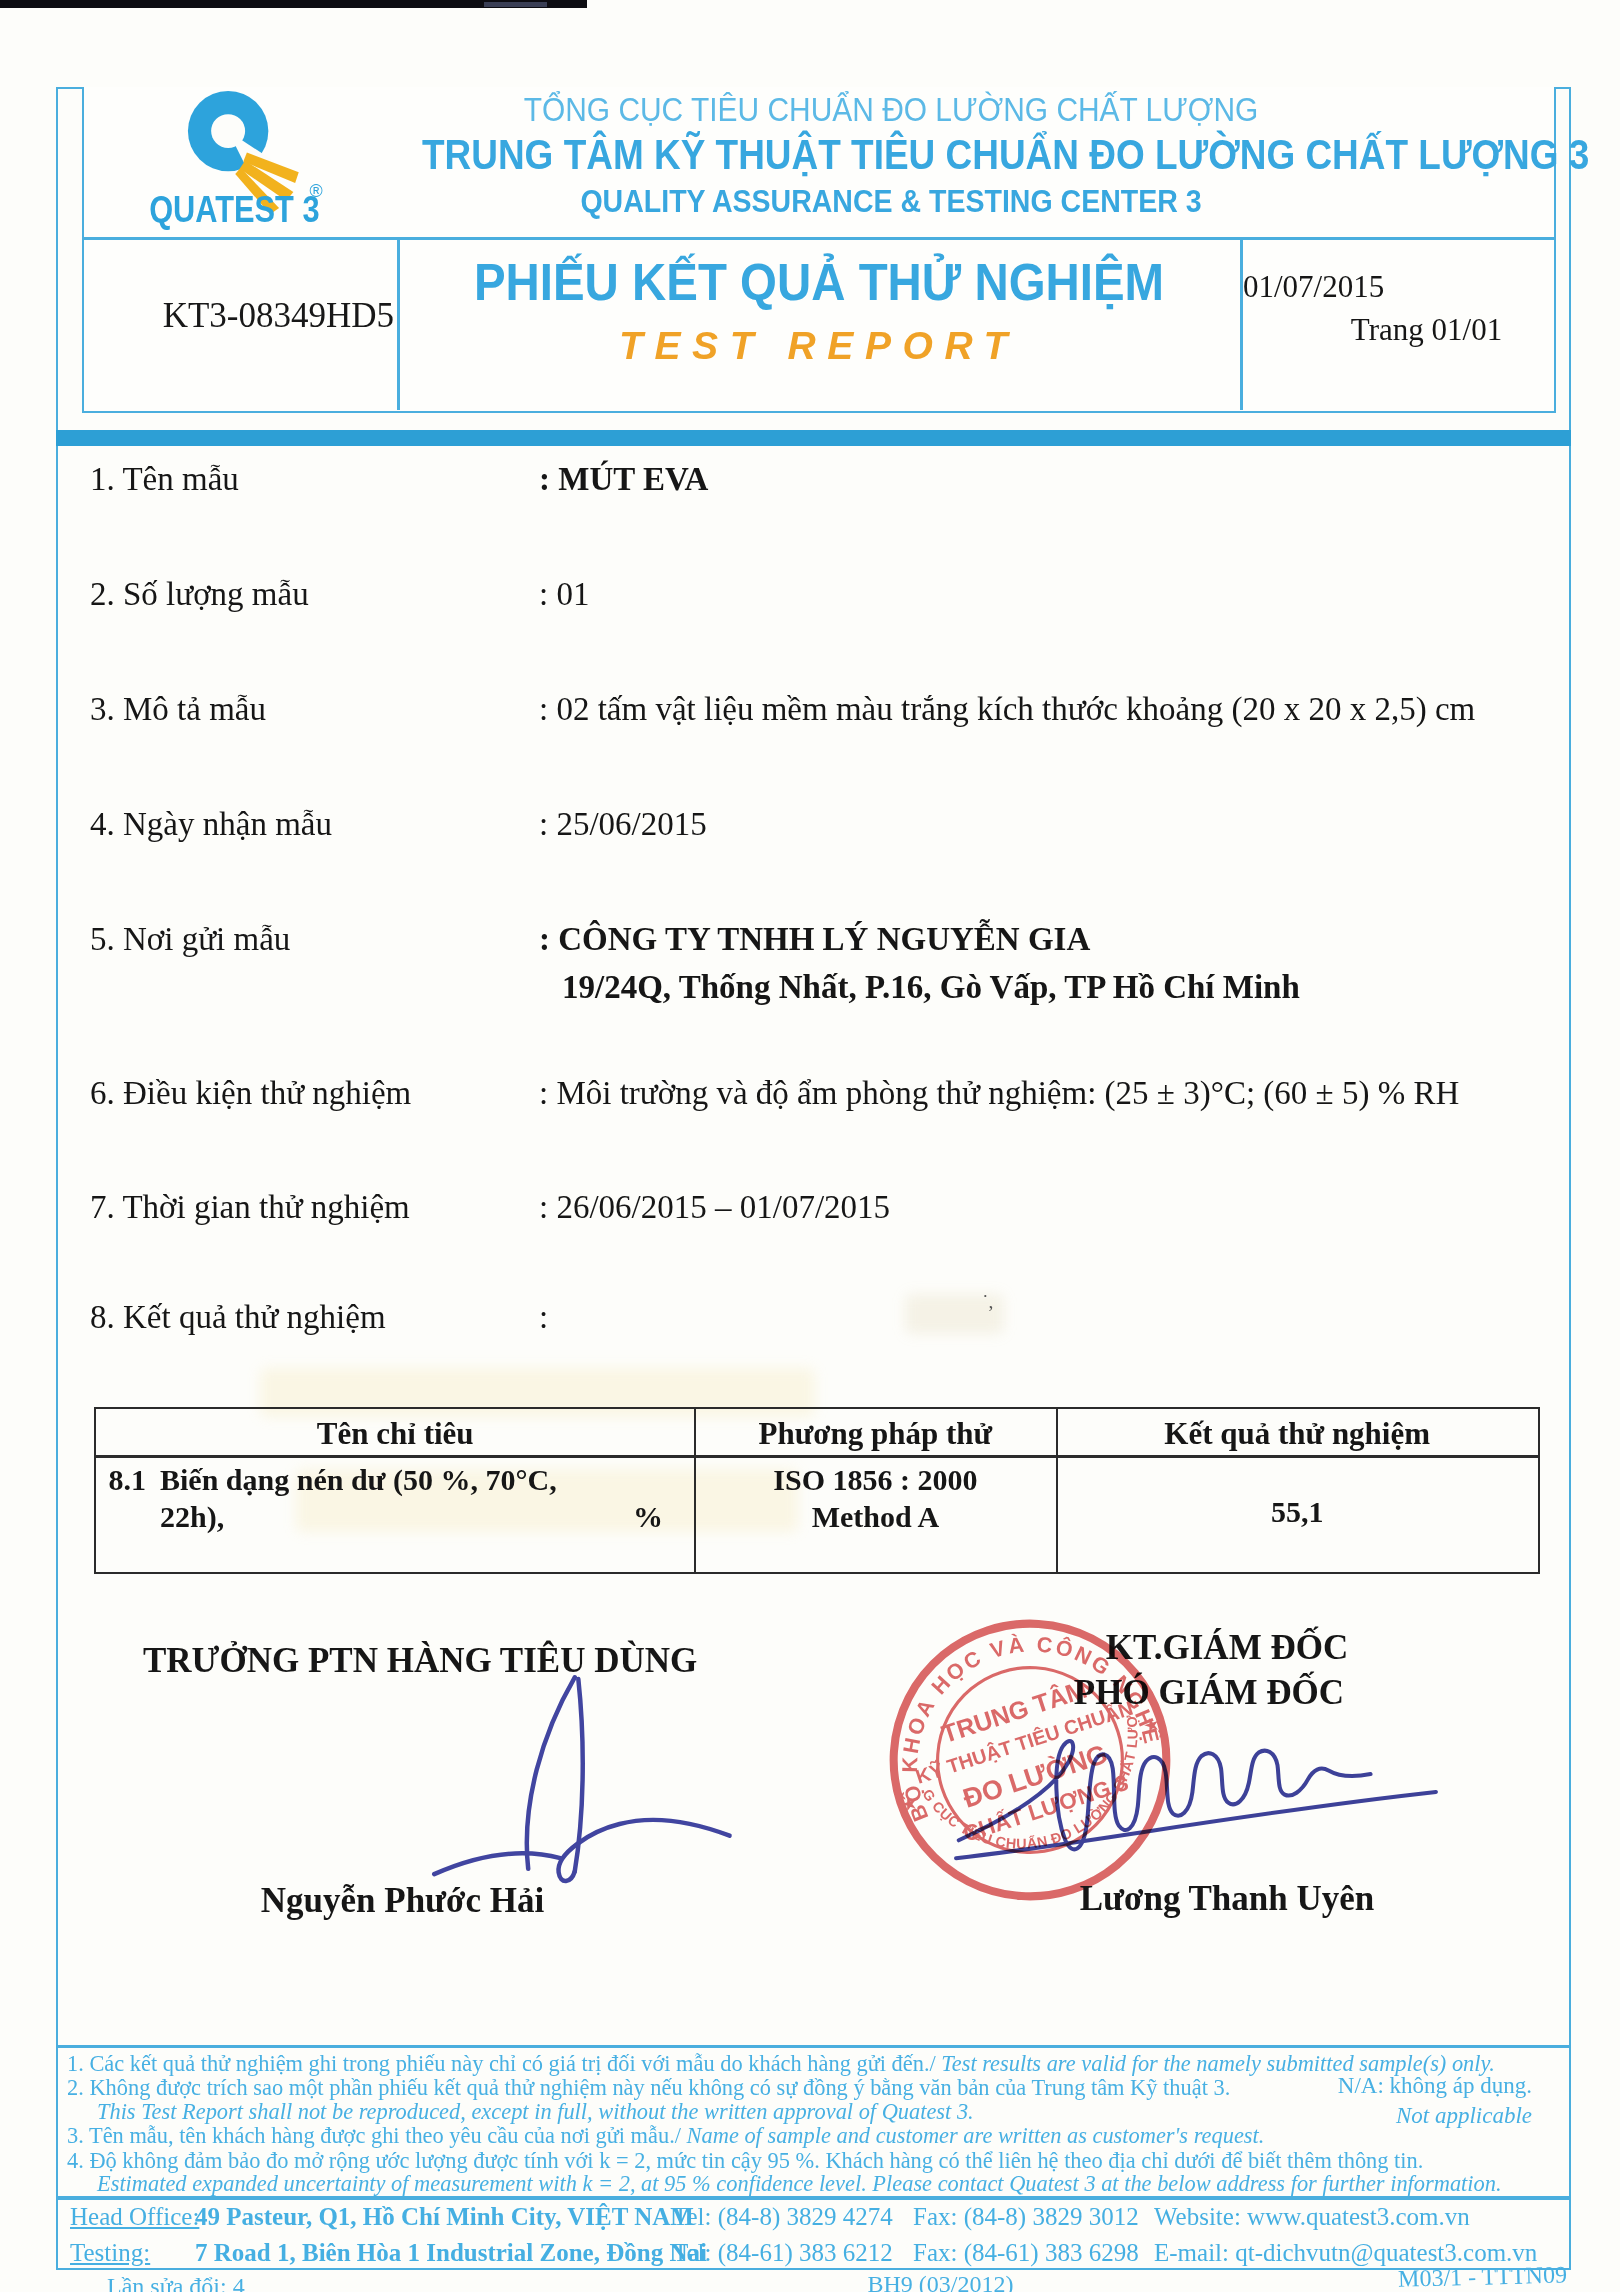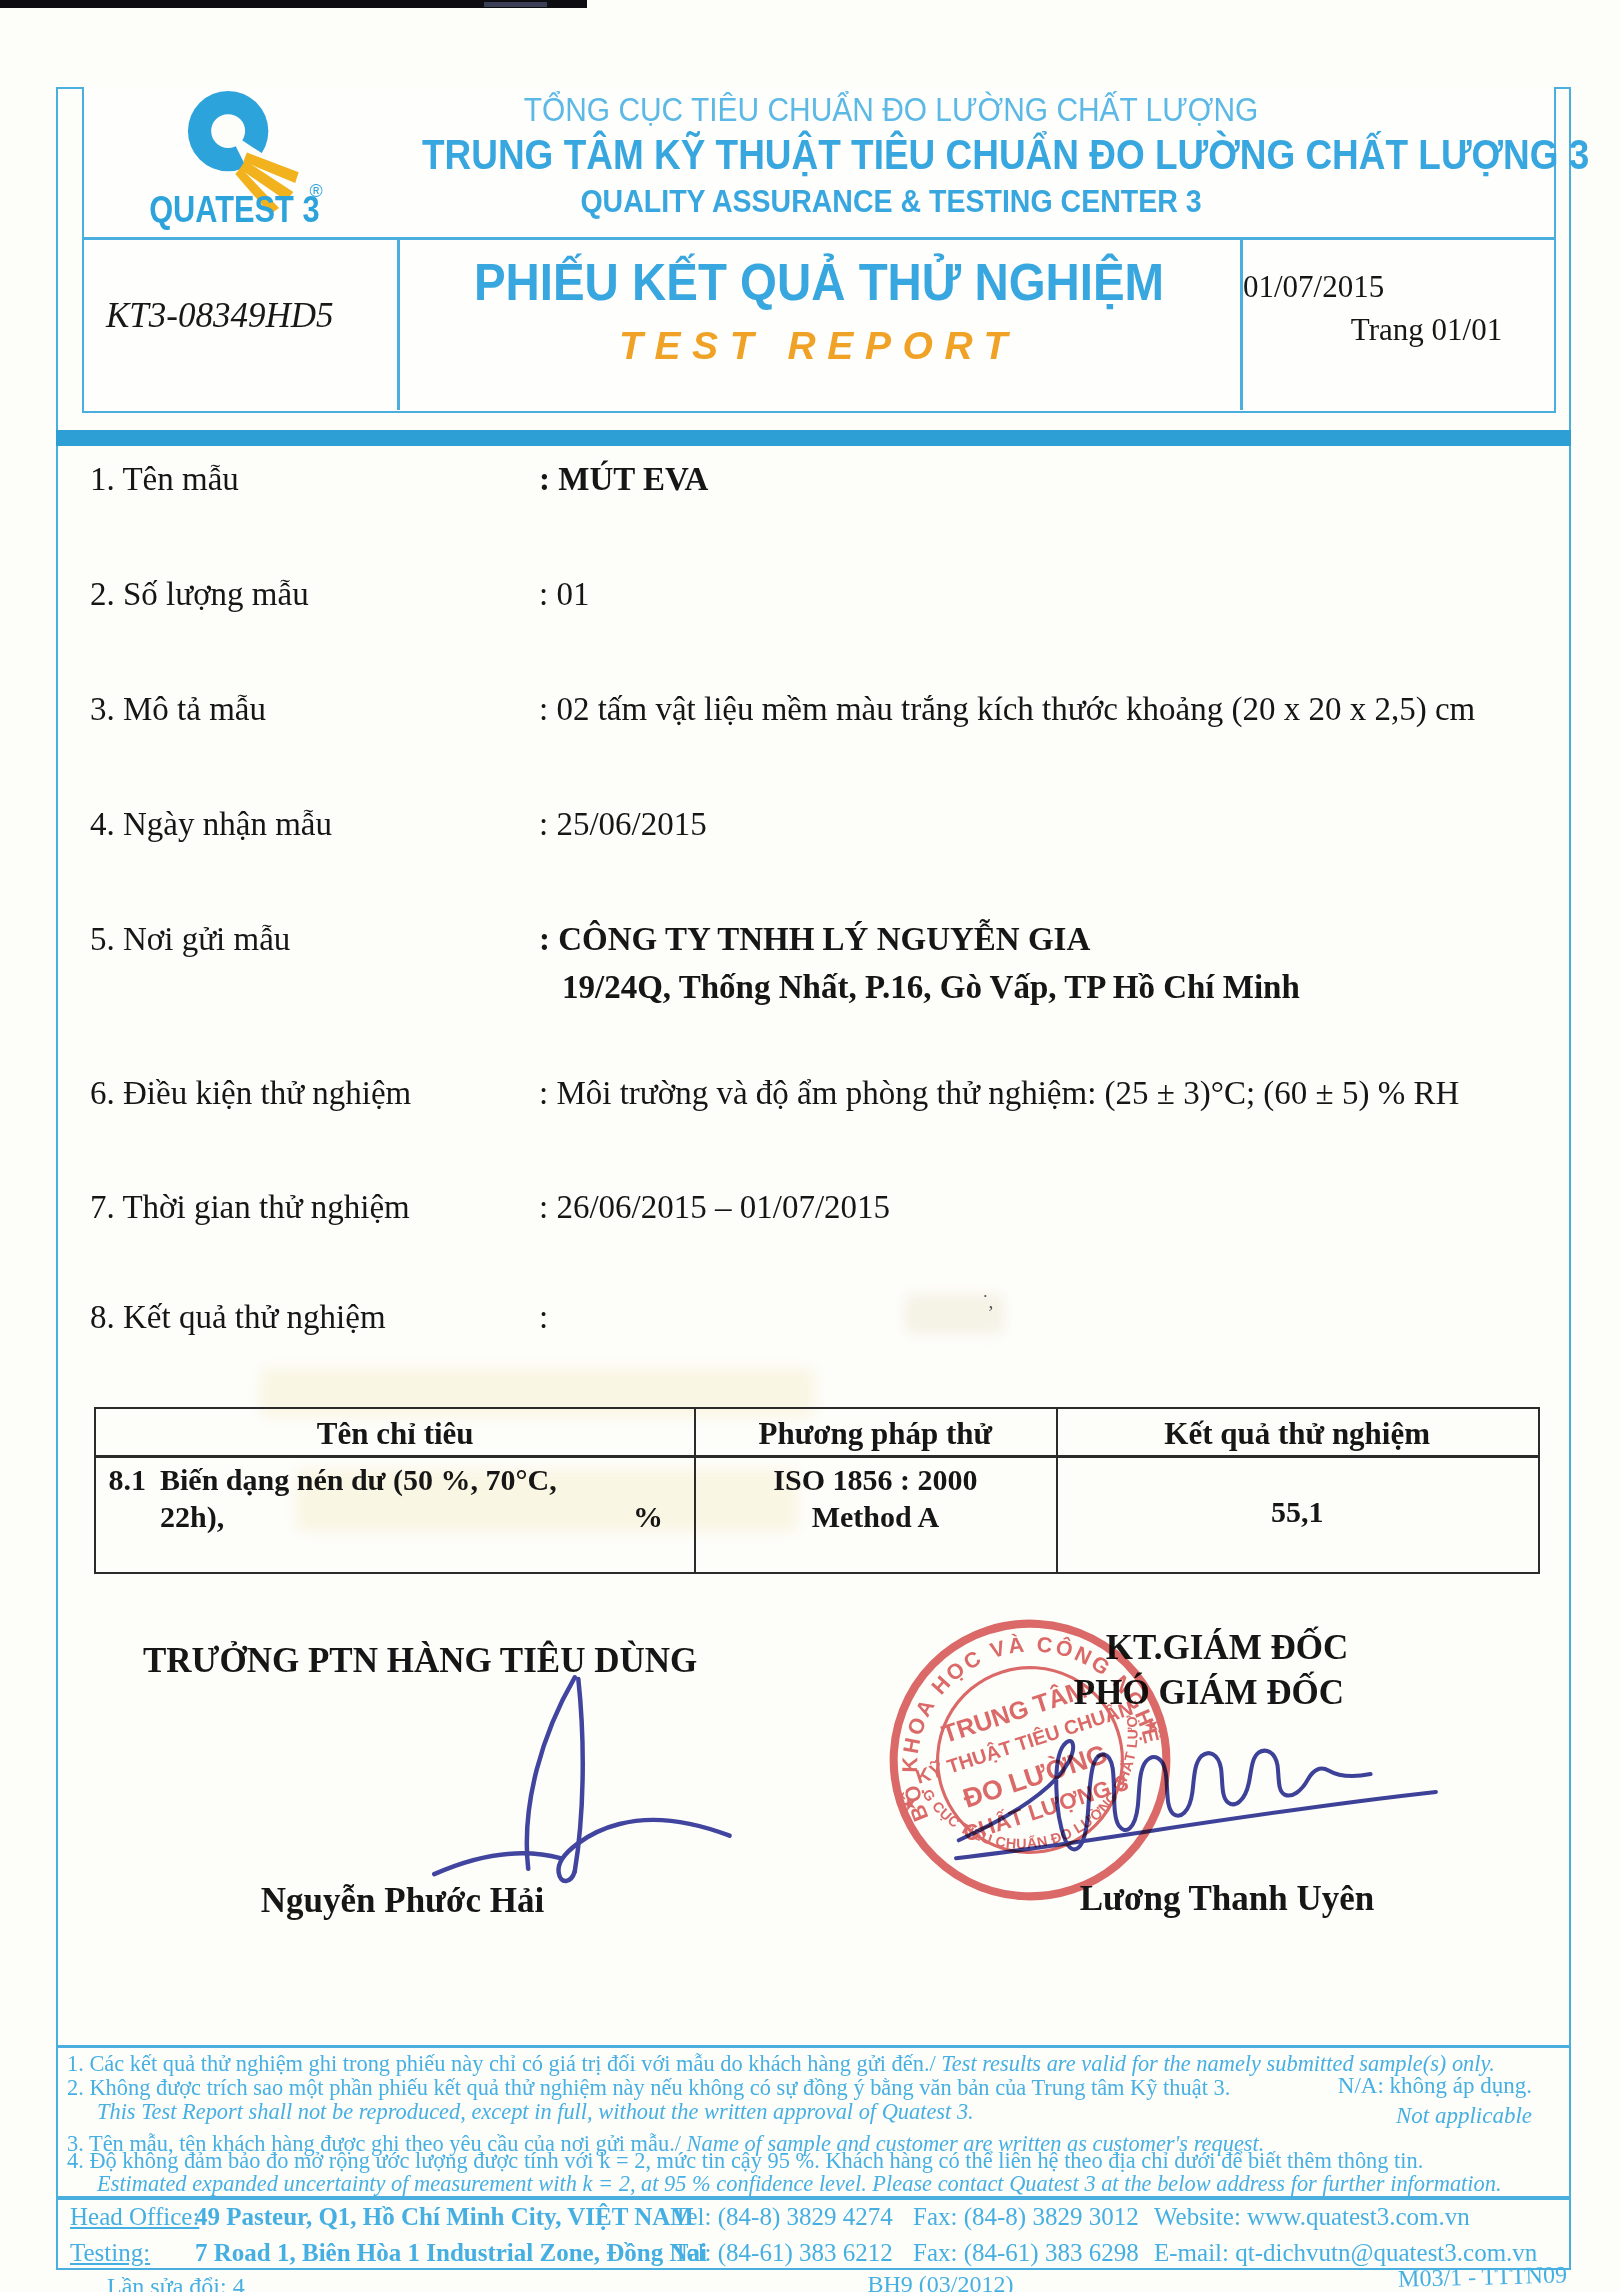--- a/index.html
+++ b/index.html
@@ -27,21 +27,21 @@
 
   
   .org1{left:385px;top:90px;width:1012px;text-align:center;font-size:34px;color:#5cb9e6;
         font-family:"Liberation Sans", sans-serif;transform:scaleX(0.88);transform-origin:center;}
   .org2{left:358px;top:131px;width:1066px;text-align:center;font-size:42px;font-weight:bold;color:#38a7df;
         font-family:"Liberation Sans", sans-serif;transform:scaleX(0.88);transform-origin:center;}
   .org3{left:385px;top:184px;width:1012px;text-align:center;font-size:31px;font-weight:bold;color:#38a7df;
         font-family:"Liberation Sans", sans-serif;transform:scaleX(0.92);transform-origin:center;}
 
   
-  .report-no{left:106px;top:296px;width:300px;text-align:left;font-size:35px;color:#181818;font-style:italic;}
+  .report-no{left:94px;top:296px;width:300px;text-align:right;font-size:35px;color:#181818;}
   .title-vi{left:397px;top:253px;width:844px;text-align:center;font-size:51px;font-weight:bold;color:#38a7df;
         font-family:"Liberation Sans", sans-serif;transform:scaleX(0.93);transform-origin:center;}
   .title-en{left:397px;top:324px;width:844px;text-align:center;font-size:39px;font-weight:bold;font-style:italic;
         color:#f0a227;font-family:"Liberation Sans", sans-serif;letter-spacing:11.6px;}
   .date-cell{left:1243px;top:269px;width:309px;text-align:left;font-size:31px;}
   .page-cell{left:1243px;top:312px;width:309px;text-align:center;font-size:31px;padding-left:29px;}
 
   
   .fld{left:0;top:0;width:1620px;height:45px;font-size:33px;}
   .fld .lab{position:absolute;left:90px;top:0;white-space:nowrap;}
@@ -225,21 +225,21 @@
 
   <div class="abs note" style="top:2051px;">
     <span>1. Các kết quả thử nghiệm ghi trong phiếu này chỉ có giá trị đối với mẫu do khách hàng gửi đến./ </span><span class="en">Test results are valid for the namely submitted sample(s) only.</span>
   </div>
   <div class="abs note" style="top:2075px;">
     <span>2. Không được trích sao một phần phiếu kết quả thử nghiệm này nếu không có sự đồng ý bằng văn bản của Trung tâm Kỹ thuật 3.</span>
   </div>
   <div class="abs note note-indent" style="top:2099px;">
     <span class="en">This Test Report shall not be reproduced, except in full, without the written approval of Quatest 3.</span>
   </div>
-  <div class="abs note" style="top:2123px;margin-top:8px;">
+  <div class="abs note" style="top:2123px;">
     <span>3. Tên mẫu, tên khách hàng được ghi theo yêu cầu của nơi gửi mẫu./ </span><span class="en">Name of sample and customer are written as customer's request.</span>
   </div>
   <div class="abs note" style="top:2148px;">
     <span>4. Độ không đảm bảo đo mở rộng ước lượng được tính với k = 2, mức tin cậy 95 %. Khách hàng có thể liên hệ theo địa chỉ dưới để biết thêm thông tin.</span>
   </div>
   <div class="abs note note-indent" style="top:2171px;">
     <span class="en">Estimated expanded uncertainty of measurement with k = 2, at 95 % confidence level. Please contact Quatest 3 at the below address for further information.</span>
   </div>
   <div class="abs na-box" style="top:2073px;">N/A: không áp dụng.</div>
   <div class="abs na-box i" style="top:2103px;">Not applicable</div>

